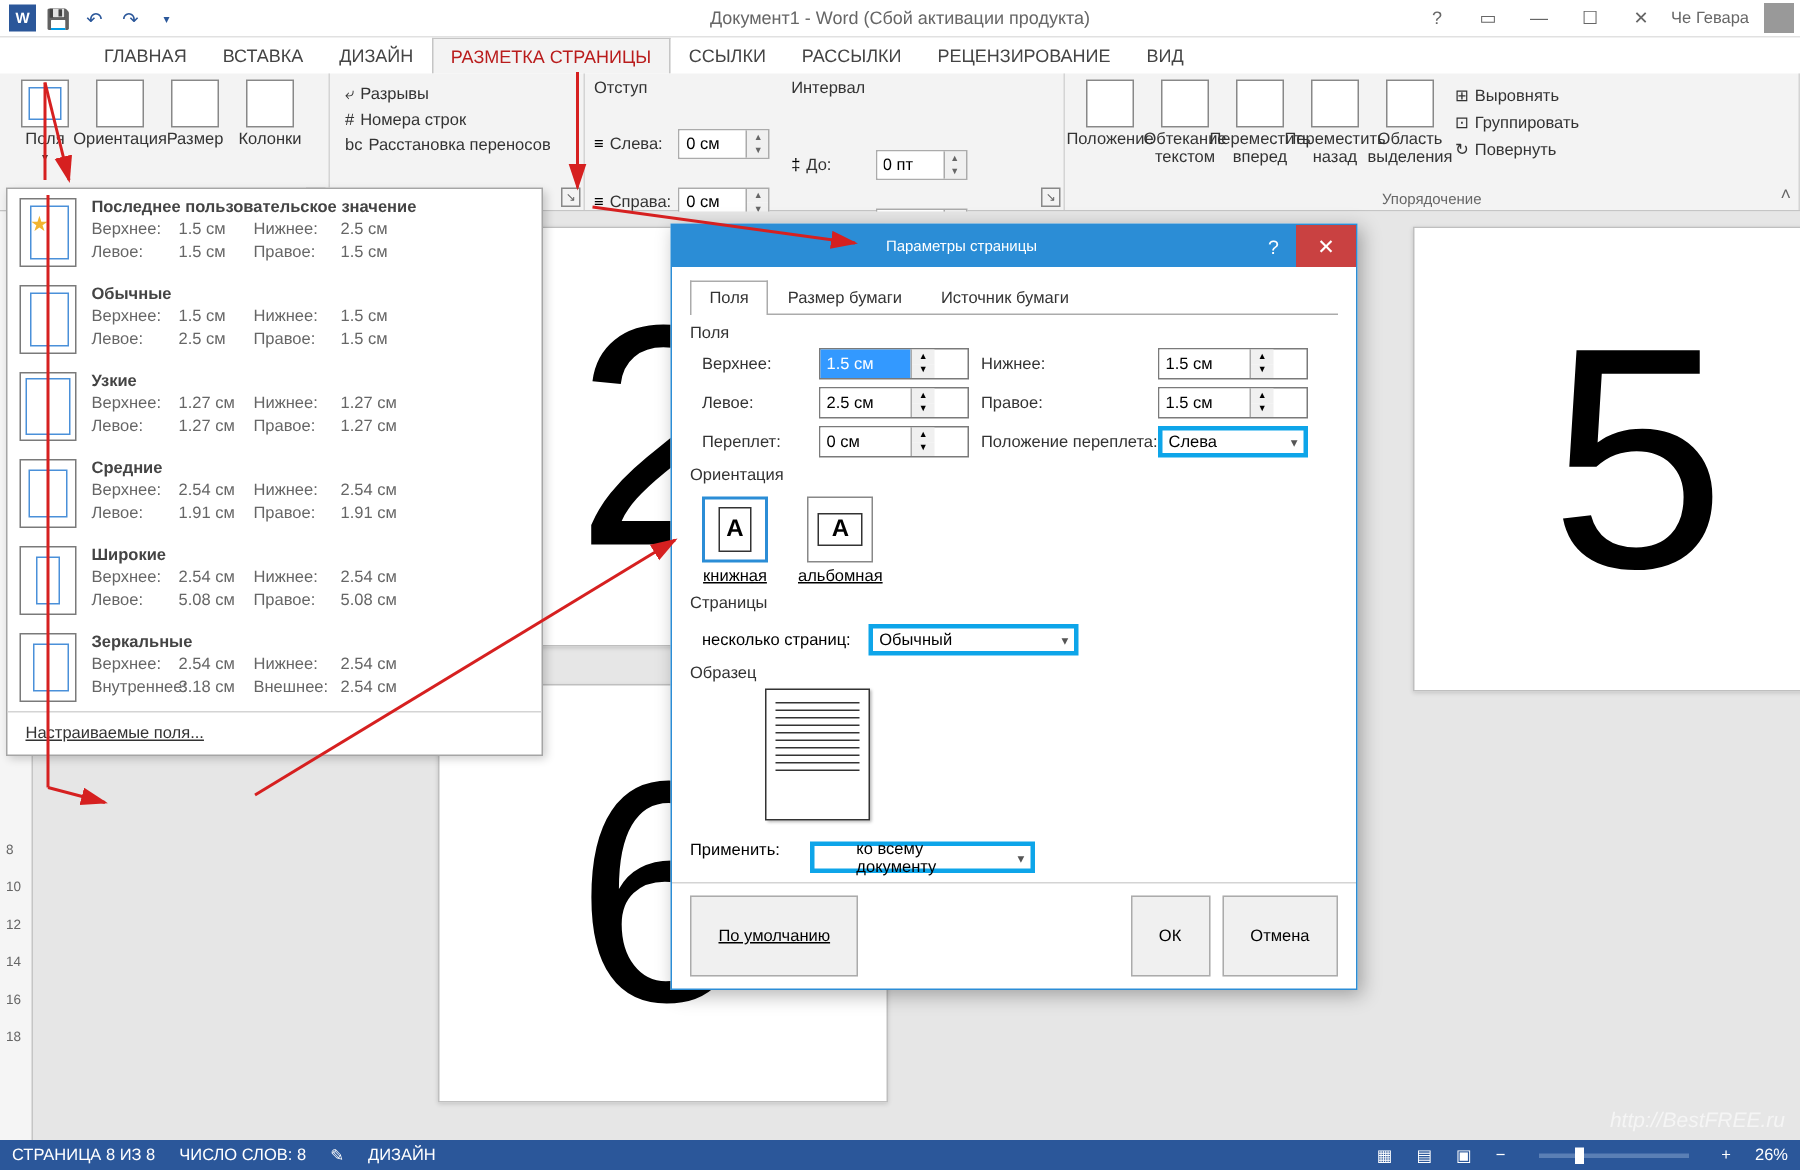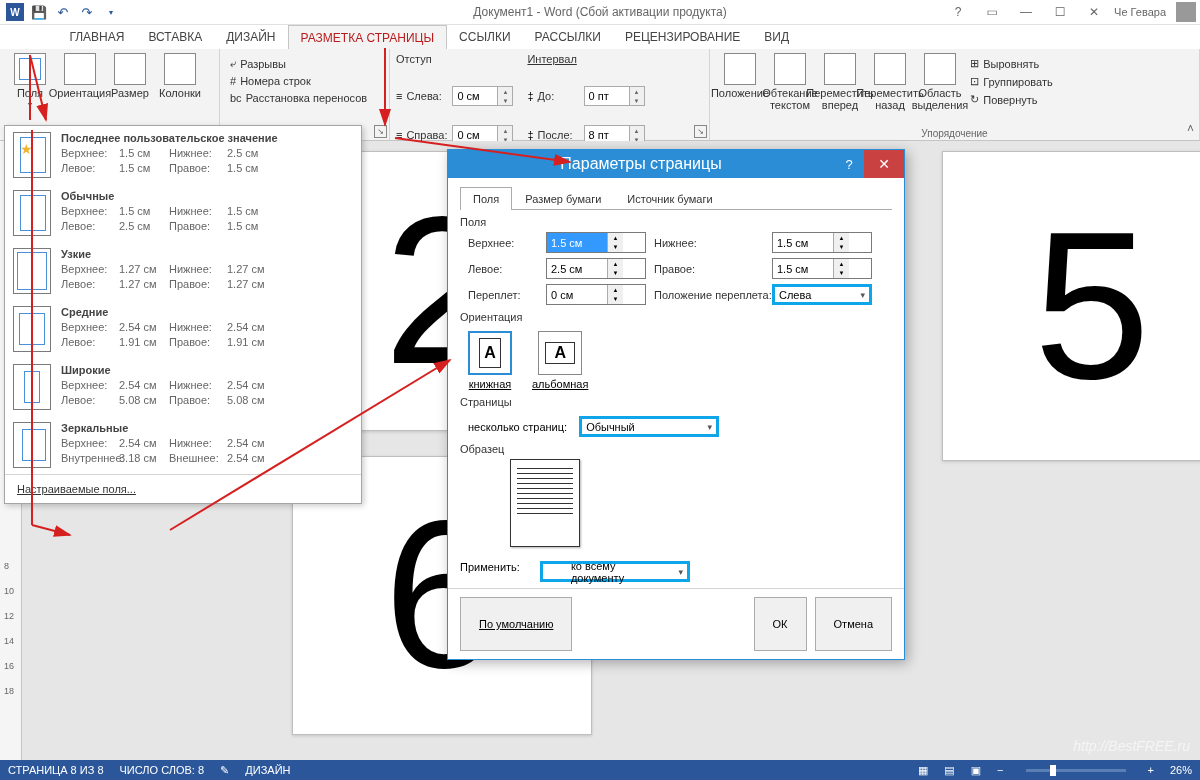--- a/index.html
+++ b/index.html
@@ -49,21 +49,21 @@
 .m-icon.narrow::before{left:3px;right:3px;top:3px;bottom:3px;}
 .m-icon.mod::before{left:5px;right:5px;top:6px;bottom:6px;}
 .m-icon.wide::before{left:10px;right:10px;top:6px;bottom:6px;}
 .m-icon.mirror::before{left:8px;right:4px;top:6px;bottom:6px;}
 .m-info{flex:1;}
 .m-title{font-weight:600;color:#444;margin-bottom:2px;}
 .m-vals{display:grid;grid-template-columns:58px 50px 58px 50px;font-size:11px;color:#666;line-height:15px;}
 .m-custom{border-top:1px solid #d4d4d4;padding:8px 12px;cursor:pointer;color:#333;}
 .dialog{position:absolute;left:447px;top:149px;width:458px;background:#fff;border:1px solid #2b8dd6;box-shadow:3px 3px 12px rgba(0,0,0,0.3);z-index:100;}
 .dlg-title{height:28px;background:#2b8dd6;display:flex;align-items:center;color:#fff;}
-.dlg-title-text{flex:1;text-align:center;font-size:16px;}
+.dlg-title-text{flex:1;text-align:center;font-size:10px;}
 .dlg-help{width:30px;text-align:center;font-size:13px;cursor:pointer;}
 .dlg-close{width:40px;height:28px;background:#c94141;display:flex;align-items:center;justify-content:center;font-size:14px;cursor:pointer;}
 .dlg-body{padding:8px 12px 6px 12px;}
 .dlg-tabs{display:flex;border-bottom:1px solid #ababab;margin-bottom:6px;}
 .dlg-tab{padding:5px 12px;border:1px solid transparent;border-bottom:none;cursor:pointer;font-size:11px;color:#333;position:relative;top:1px;}
 .dlg-tab.active{border-color:#ababab;background:#fff;}
 .gbox{margin-bottom:6px;}
 .gbox-title{font-size:11px;color:#333;margin-bottom:4px;}
 .margins-grid{display:grid;grid-template-columns:70px 100px 110px 100px;gap:5px 8px;align-items:center;padding-left:8px;}
 .margins-grid label{font-size:11px;color:#333;}
@@ -192,21 +192,21 @@
             <div class="spin">
               <input value="0 см" style="">
               <div class="spin-btns">
                 <div>▲</div>
                 <div>▼</div>
               </div>
             </div>
           </div>
       </div>
       <div class="field-grid">
-        <div style="font-size:11px;color:#333;margin-bottom:2px;margin-top:-10px;text-decoration:underline;">Интервал</div>
+        <div style="font-size:11px;color:#333;margin-bottom:16px;margin-top:-10px;">Интервал</div>
         <div class="field-row">
             <span>‡</span>
             <label>До:</label>
             <div class="spin">
               <input value="0 пт" style="">
               <div class="spin-btns">
                 <div>▲</div>
                 <div>▼</div>
               </div>
             </div>

